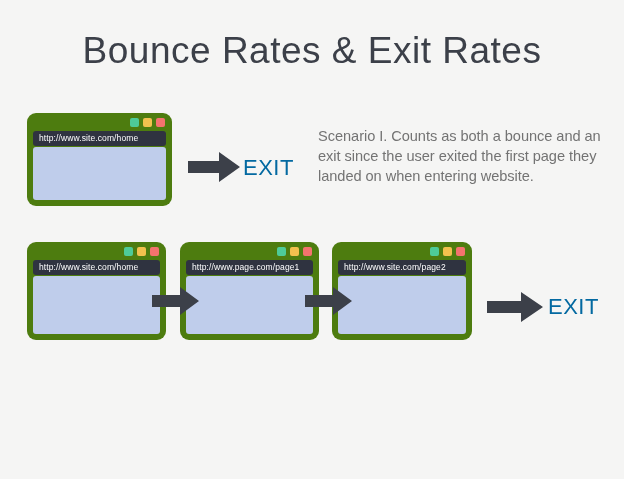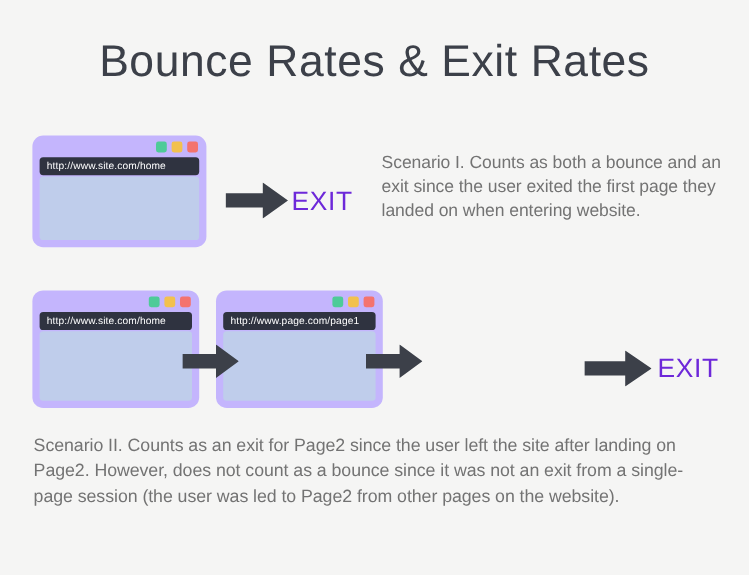--- a/index.html
+++ b/index.html
@@ -31,21 +31,21 @@
     font-size: 37px;
     font-weight: 400;
     letter-spacing: 0.5px;
     color: #3c4049;
     white-space: nowrap;
   }
 
   
   .browser {
     position: absolute;
-    background: #c4b5fd;
+    background: #4d7c0f;
     border-radius: 9px;
     box-sizing: border-box;
   }
   .dots {
     position: absolute;
     top: 5px;
     right: 7px;
     display: flex;
     gap: 4px;
   }
@@ -85,21 +85,21 @@
   .arrow {
     position: absolute;
     display: block;
   }
   .arrow svg { display: block; }
 
   
   .exit-label {
     position: absolute;
     font-size: 22px;
-    color: #6d28d9;
+    color: #0369a1;
     letter-spacing: 0.5px;
     white-space: nowrap;
     font-weight: 400;
   }
 
   
   .scenario-text {
     position: absolute;
     color: #737373;
     font-size: 14.6px;
@@ -171,24 +171,32 @@
     <div class="urlbar">http://www.page.com/page1</div>
     <div class="viewport"></div>
   </div>
 
   <span class="arrow" style="left:305px; top:287px; z-index:5;">
     <svg width="47" height="28" viewBox="0 0 47 28" aria-hidden="true">
       <path d="M0 8 L28 8 L28 0 L47 14 L28 28 L28 20 L0 20 Z" fill="#3c4049"></path>
     </svg>
   </span>
 
+  <div class="browser" style="left:332px; top:242px; width:140px; height:98px;">
+    <div class="dots">
+      <span class="dot" style="background:#4ecb98;"></span>
+      <span class="dot" style="background:#f2c14e;"></span>
+      <span class="dot" style="background:#f4736e;"></span>
+    </div>
+    <div class="urlbar">http://www.site.com/page2</div>
+    <div class="viewport"></div>
+  </div>
 
   <span class="arrow" style="left:487px; top:292px;">
     <svg width="56" height="30" viewBox="0 0 56 30" aria-hidden="true">
       <path d="M0 9 L34 9 L34 0 L56 15 L34 30 L34 21 L0 21 Z" fill="#3c4049"></path>
     </svg>
   </span>
 
   <div class="exit-label" style="left:548px; top:294px;">EXIT</div>
 
-  <div class="scenario-text" id="scenario-two">Scenario II. Counts as an exit for Page2 since the user left the site after landing on Page2. However, does not count as a bounce since it was not an exit from a single-page session (the user was led to Page2 from other pages on the website).</div>
 
 </div>
 
 </body></html>

